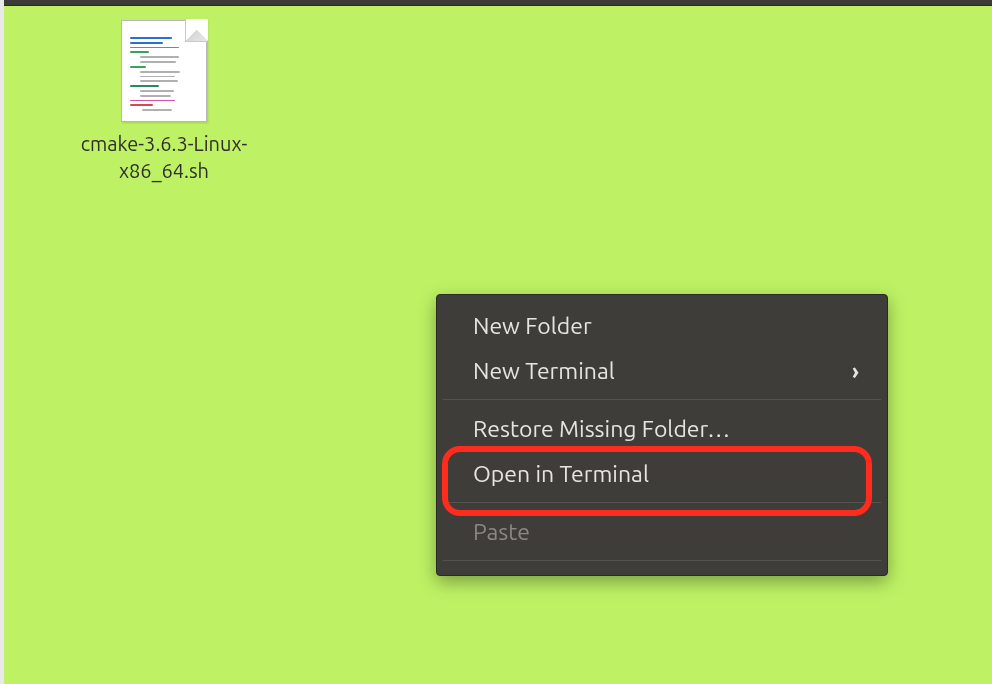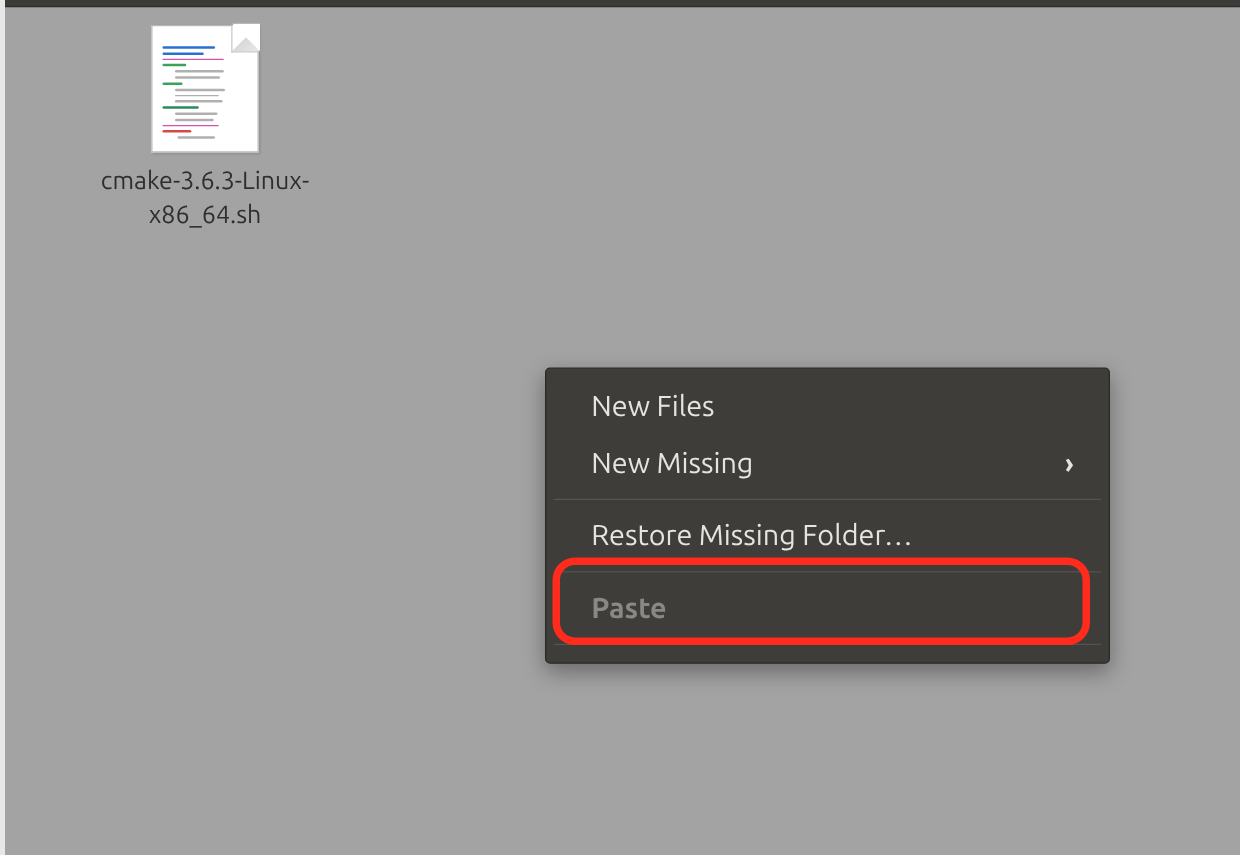--- a/index.html
+++ b/index.html
@@ -28,21 +28,21 @@
       width: 4px;
       height: 100%;
       background: #e8e8e8;
     }
     .file-area {
       position: absolute;
       top: 6px;
       left: 4px;
       right: 0;
       bottom: 0;
-      background: #a3a3a3;
+      background: #bef264;
     }
     .file-item {
       position: absolute;
       top: 14px;
       left: 40px;
       width: 240px;
       display: flex;
       flex-direction: column;
       align-items: center;
       cursor: pointer;
@@ -123,21 +123,20 @@
       justify-content: space-between;
       padding: 10px 28px 10px 36px;
       font-size: 23px;
       color: #e6e4df;
       cursor: pointer;
       position: relative;
     }
     .menu-item.disabled {
       color: #8a8883;
       cursor: default;
-      font-weight: bold;
     }
     .menu-sep {
       height: 1px;
       background: #55544f;
       margin: 6px 6px;
     }
     .chevron {
       font-size: 22px;
       color: #e6e4df;
       font-weight: bold;
@@ -183,29 +182,32 @@
           <div class="cl gray" style="width:44%; margin-left:18%"></div>
         </div>
       </div>
       <div class="dog-ear"></div>
     </div>
     <div class="file-label">cmake-3.6.3-Linux-x86_64.sh</div>
   </div>
 
   <div class="context-menu">
     <div class="menu-item">
-      <span>New Files</span>
-    </div>
-    <div class="menu-item">
-      <span>New Missing</span>
+      <span>New Folder</span>
+    </div>
+    <div class="menu-item">
+      <span>New Terminal</span>
       <span class="chevron">›</span>
     </div>
     <div class="menu-sep"></div>
     <div class="menu-item">
       <span>Restore Missing Folder…</span>
+    </div>
+    <div class="menu-item">
+      <span>Open in Terminal</span>
     </div>
     <div class="menu-sep"></div>
     <div class="menu-item disabled">
       <span>Paste</span>
     </div>
     <div class="menu-sep"></div>
   </div>
 
   <div class="highlight-ring"></div>
 

